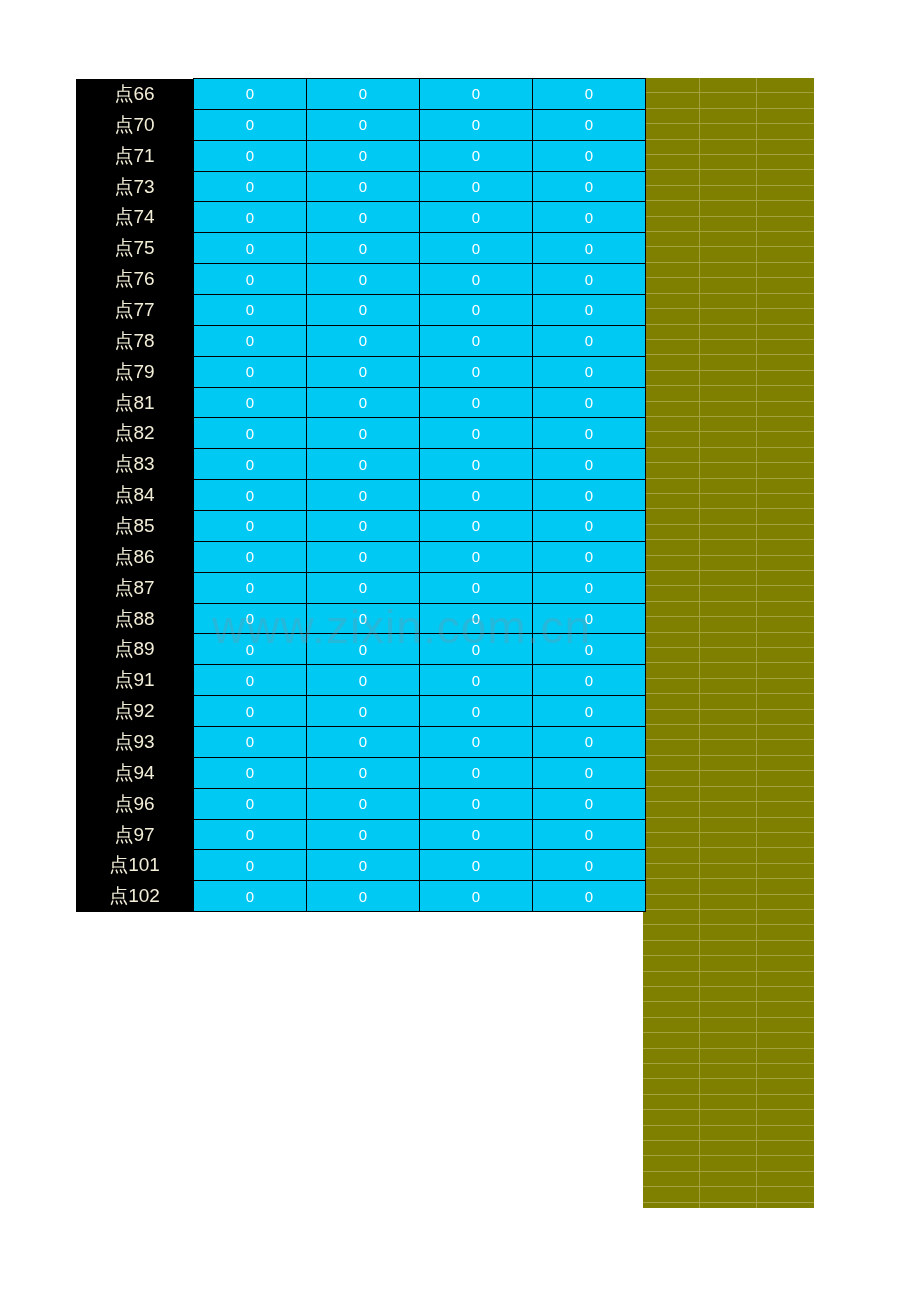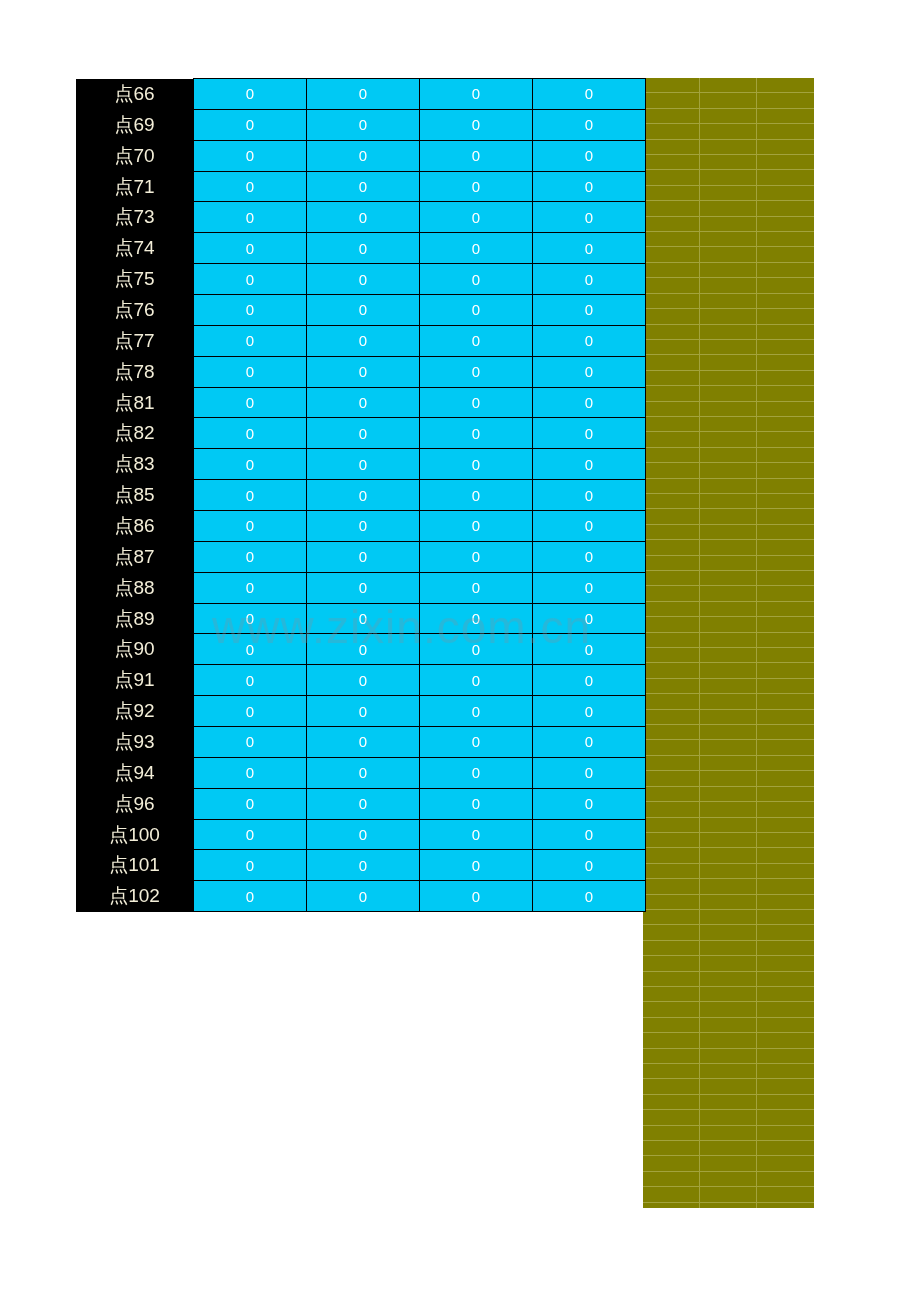--- a/index.html
+++ b/index.html
@@ -523,27 +523,20 @@
   <table class="data-table" id="data-table">
     <tbody id="data-table-body">
         <tr>
           <td class="hdr-cell">点66</td>
           <td class="val-cell">0</td>
           <td class="val-cell">0</td>
           <td class="val-cell">0</td>
           <td class="val-cell">0</td>
         </tr>
         <tr>
-          <td class="hdr-cell">点69</td>
-          <td class="val-cell">0</td>
-          <td class="val-cell">0</td>
-          <td class="val-cell">0</td>
-          <td class="val-cell">0</td>
-        </tr>
-        <tr>
           <td class="hdr-cell">点70</td>
           <td class="val-cell">0</td>
           <td class="val-cell">0</td>
           <td class="val-cell">0</td>
           <td class="val-cell">0</td>
         </tr>
         <tr>
           <td class="hdr-cell">点71</td>
           <td class="val-cell">0</td>
           <td class="val-cell">0</td>
@@ -586,20 +579,27 @@
           <td class="val-cell">0</td>
         </tr>
         <tr>
           <td class="hdr-cell">点78</td>
           <td class="val-cell">0</td>
           <td class="val-cell">0</td>
           <td class="val-cell">0</td>
           <td class="val-cell">0</td>
         </tr>
         <tr>
+          <td class="hdr-cell">点79</td>
+          <td class="val-cell">0</td>
+          <td class="val-cell">0</td>
+          <td class="val-cell">0</td>
+          <td class="val-cell">0</td>
+        </tr>
+        <tr>
           <td class="hdr-cell">点81</td>
           <td class="val-cell">0</td>
           <td class="val-cell">0</td>
           <td class="val-cell">0</td>
           <td class="val-cell">0</td>
         </tr>
         <tr>
           <td class="hdr-cell">点82</td>
           <td class="val-cell">0</td>
           <td class="val-cell">0</td>
@@ -607,20 +607,27 @@
           <td class="val-cell">0</td>
         </tr>
         <tr>
           <td class="hdr-cell">点83</td>
           <td class="val-cell">0</td>
           <td class="val-cell">0</td>
           <td class="val-cell">0</td>
           <td class="val-cell">0</td>
         </tr>
         <tr>
+          <td class="hdr-cell">点84</td>
+          <td class="val-cell">0</td>
+          <td class="val-cell">0</td>
+          <td class="val-cell">0</td>
+          <td class="val-cell">0</td>
+        </tr>
+        <tr>
           <td class="hdr-cell">点85</td>
           <td class="val-cell">0</td>
           <td class="val-cell">0</td>
           <td class="val-cell">0</td>
           <td class="val-cell">0</td>
         </tr>
         <tr>
           <td class="hdr-cell">点86</td>
           <td class="val-cell">0</td>
           <td class="val-cell">0</td>
@@ -642,27 +649,20 @@
           <td class="val-cell">0</td>
         </tr>
         <tr>
           <td class="hdr-cell">点89</td>
           <td class="val-cell">0</td>
           <td class="val-cell">0</td>
           <td class="val-cell">0</td>
           <td class="val-cell">0</td>
         </tr>
         <tr>
-          <td class="hdr-cell">点90</td>
-          <td class="val-cell">0</td>
-          <td class="val-cell">0</td>
-          <td class="val-cell">0</td>
-          <td class="val-cell">0</td>
-        </tr>
-        <tr>
           <td class="hdr-cell">点91</td>
           <td class="val-cell">0</td>
           <td class="val-cell">0</td>
           <td class="val-cell">0</td>
           <td class="val-cell">0</td>
         </tr>
         <tr>
           <td class="hdr-cell">点92</td>
           <td class="val-cell">0</td>
           <td class="val-cell">0</td>
@@ -684,21 +684,21 @@
           <td class="val-cell">0</td>
         </tr>
         <tr>
           <td class="hdr-cell">点96</td>
           <td class="val-cell">0</td>
           <td class="val-cell">0</td>
           <td class="val-cell">0</td>
           <td class="val-cell">0</td>
         </tr>
         <tr>
-          <td class="hdr-cell">点100</td>
+          <td class="hdr-cell">点97</td>
           <td class="val-cell">0</td>
           <td class="val-cell">0</td>
           <td class="val-cell">0</td>
           <td class="val-cell">0</td>
         </tr>
         <tr>
           <td class="hdr-cell">点101</td>
           <td class="val-cell">0</td>
           <td class="val-cell">0</td>
           <td class="val-cell">0</td>

